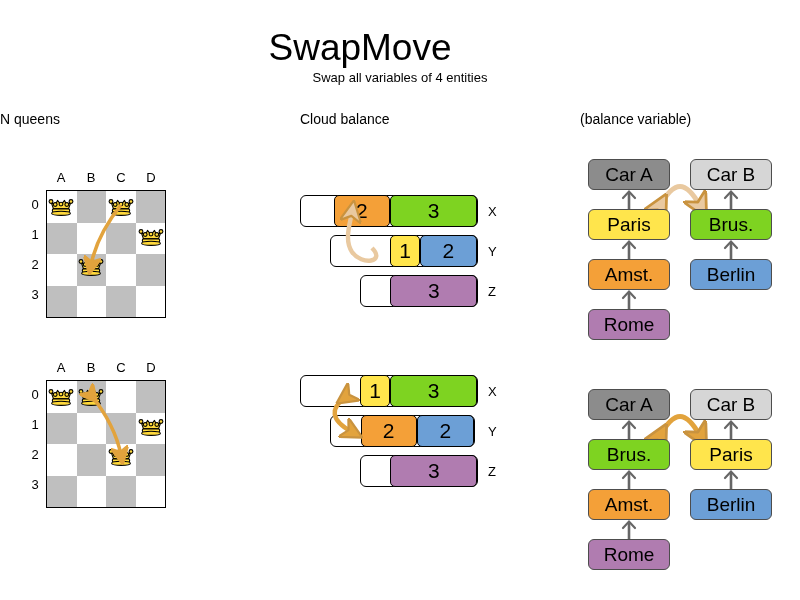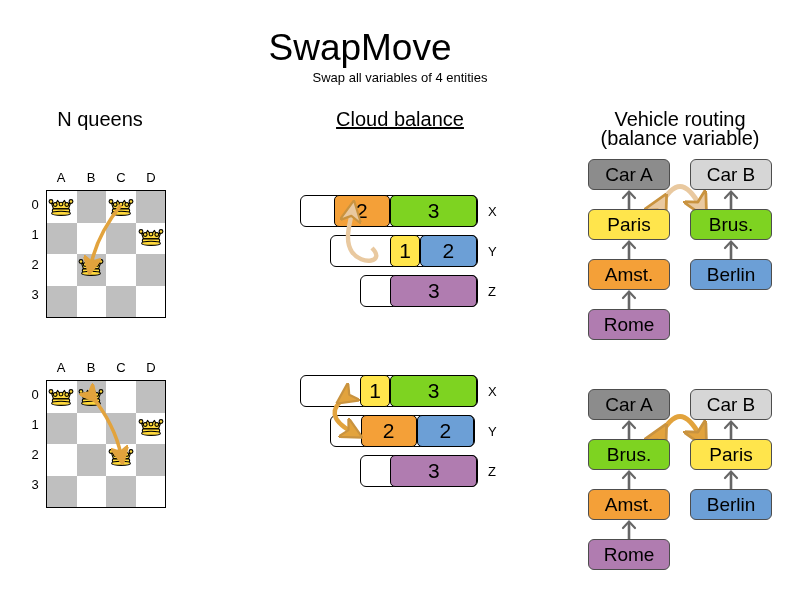--- a/index.html
+++ b/index.html
@@ -12,24 +12,24 @@
   
   #page-title{
     position:absolute;left:0;top:26px;width:720px;text-align:center;
     font-size:37px;font-weight:400;letter-spacing:0px;line-height:44px;
   }
   #page-subtitle{
     position:absolute;left:0;top:70px;width:800px;text-align:center;
     font-size:13px;font-weight:400;
   }
   .section-title{
-    position:absolute;text-align:center;font-size:20px;line-height:19px;
+    position:absolute;text-align:left;font-size:14px;line-height:19px;
   }
   #title-queens{left:0px;top:110px;width:200px;}
-  #title-cloud{left:300px;top:110px;width:200px;text-decoration:underline;}
+  #title-cloud{left:300px;top:110px;width:200px;}
   #title-vrp{left:580px;top:110px;width:200px;}
 
   
   .board-wrap{position:absolute;}
   .board{
     position:absolute;left:46px;top:20px;width:120px;height:128px;
     border:1.5px solid #000;box-sizing:border-box;
     display:grid;grid-template-columns:repeat(4,1fr);grid-template-rows:repeat(4,1fr);
   }
   .cell{box-sizing:border-box;position:relative;}
@@ -70,21 +70,20 @@
 </style>
 </head>
 <body>
 
 <div id="page-title">SwapMove</div>
 <div id="page-subtitle">Swap all variables of 4 entities</div>
 
 <div class="section-title" id="title-queens">N queens</div>
 <div class="section-title" id="title-cloud">Cloud balance</div>
 <div class="section-title" id="title-vrp">
-  <div>Vehicle routing</div>
   <div>(balance variable)</div>
 </div>
 
 <div class="board-wrap" id="queens-before" style="left:0px;top:170px;width:200px;height:160px;">
     <div class="col-label" style="left: 46px;">A</div>
     <div class="col-label" style="left: 76px;">B</div>
     <div class="col-label" style="left: 106px;">C</div>
     <div class="col-label" style="left: 136px;">D</div>
     <div class="row-label" style="top: 27px;">0</div>
     <div class="row-label" style="top: 57px;">1</div>

